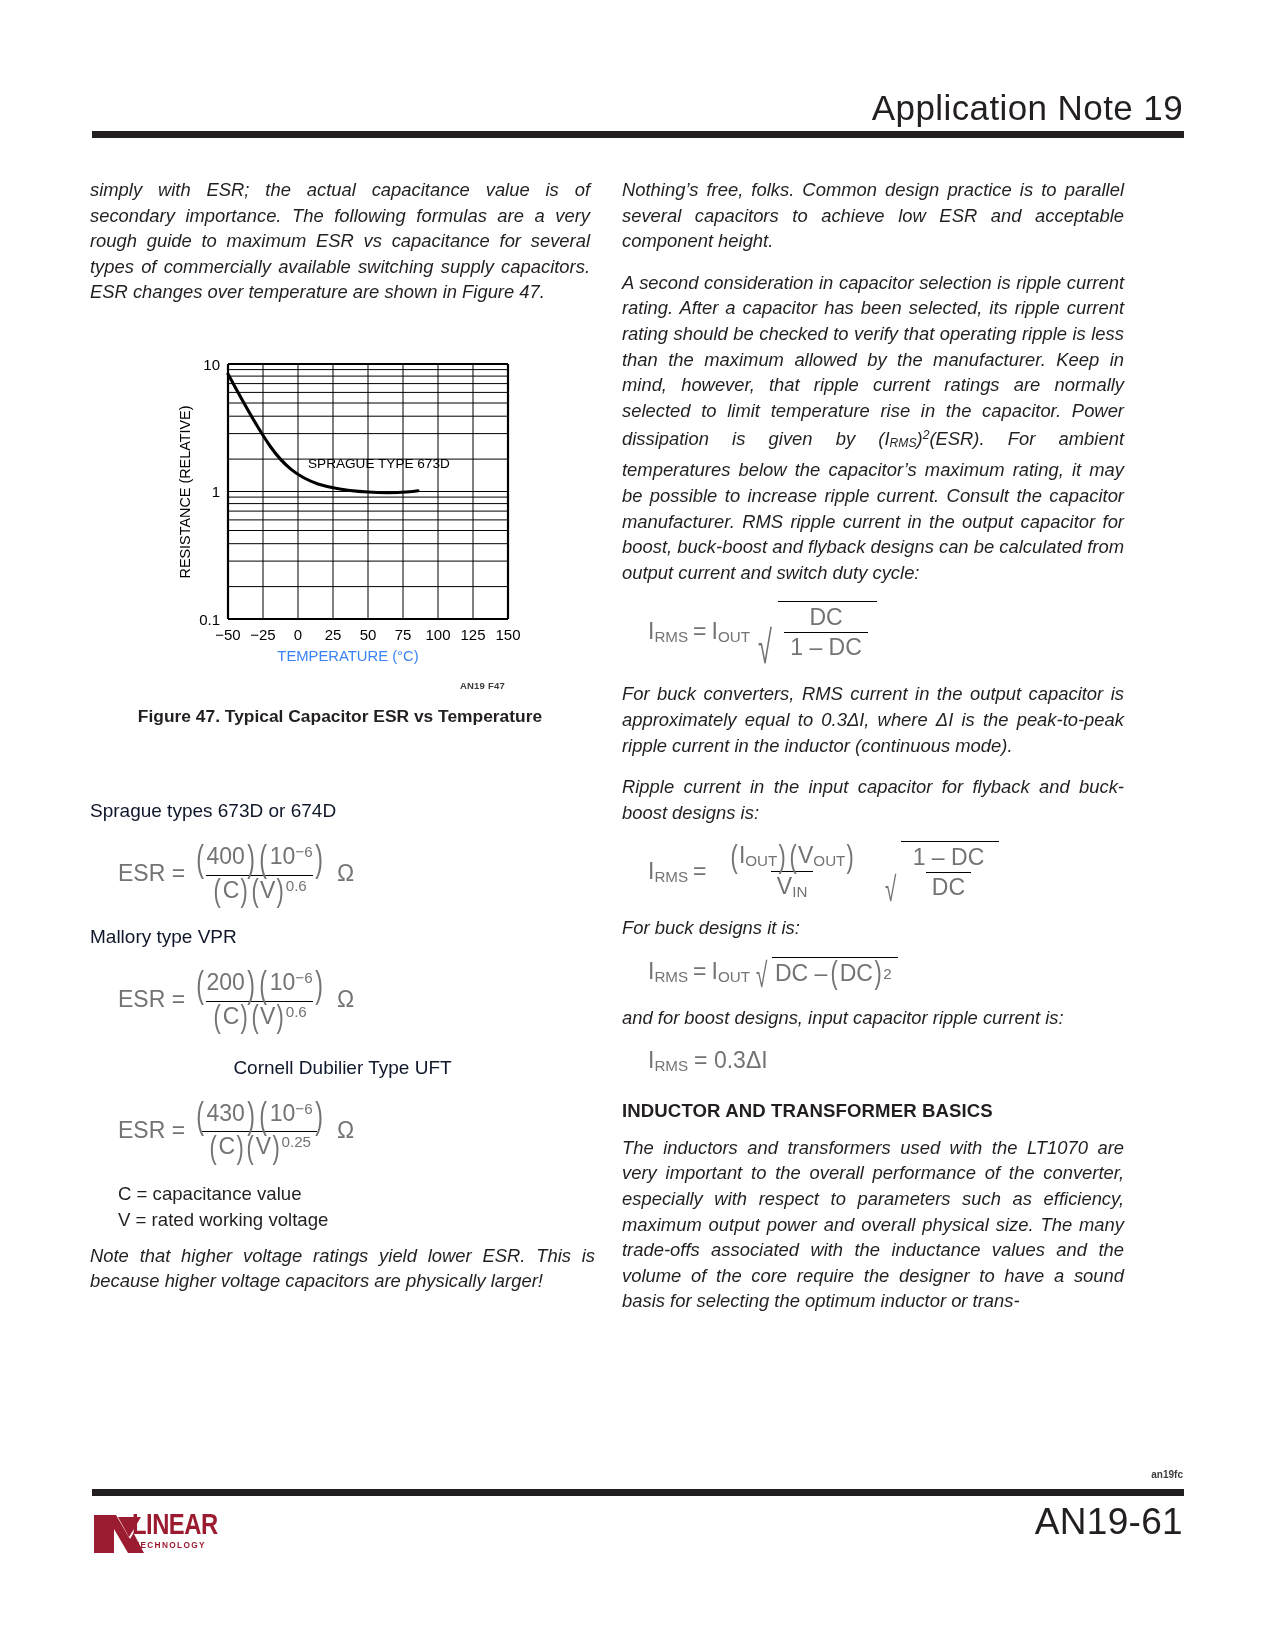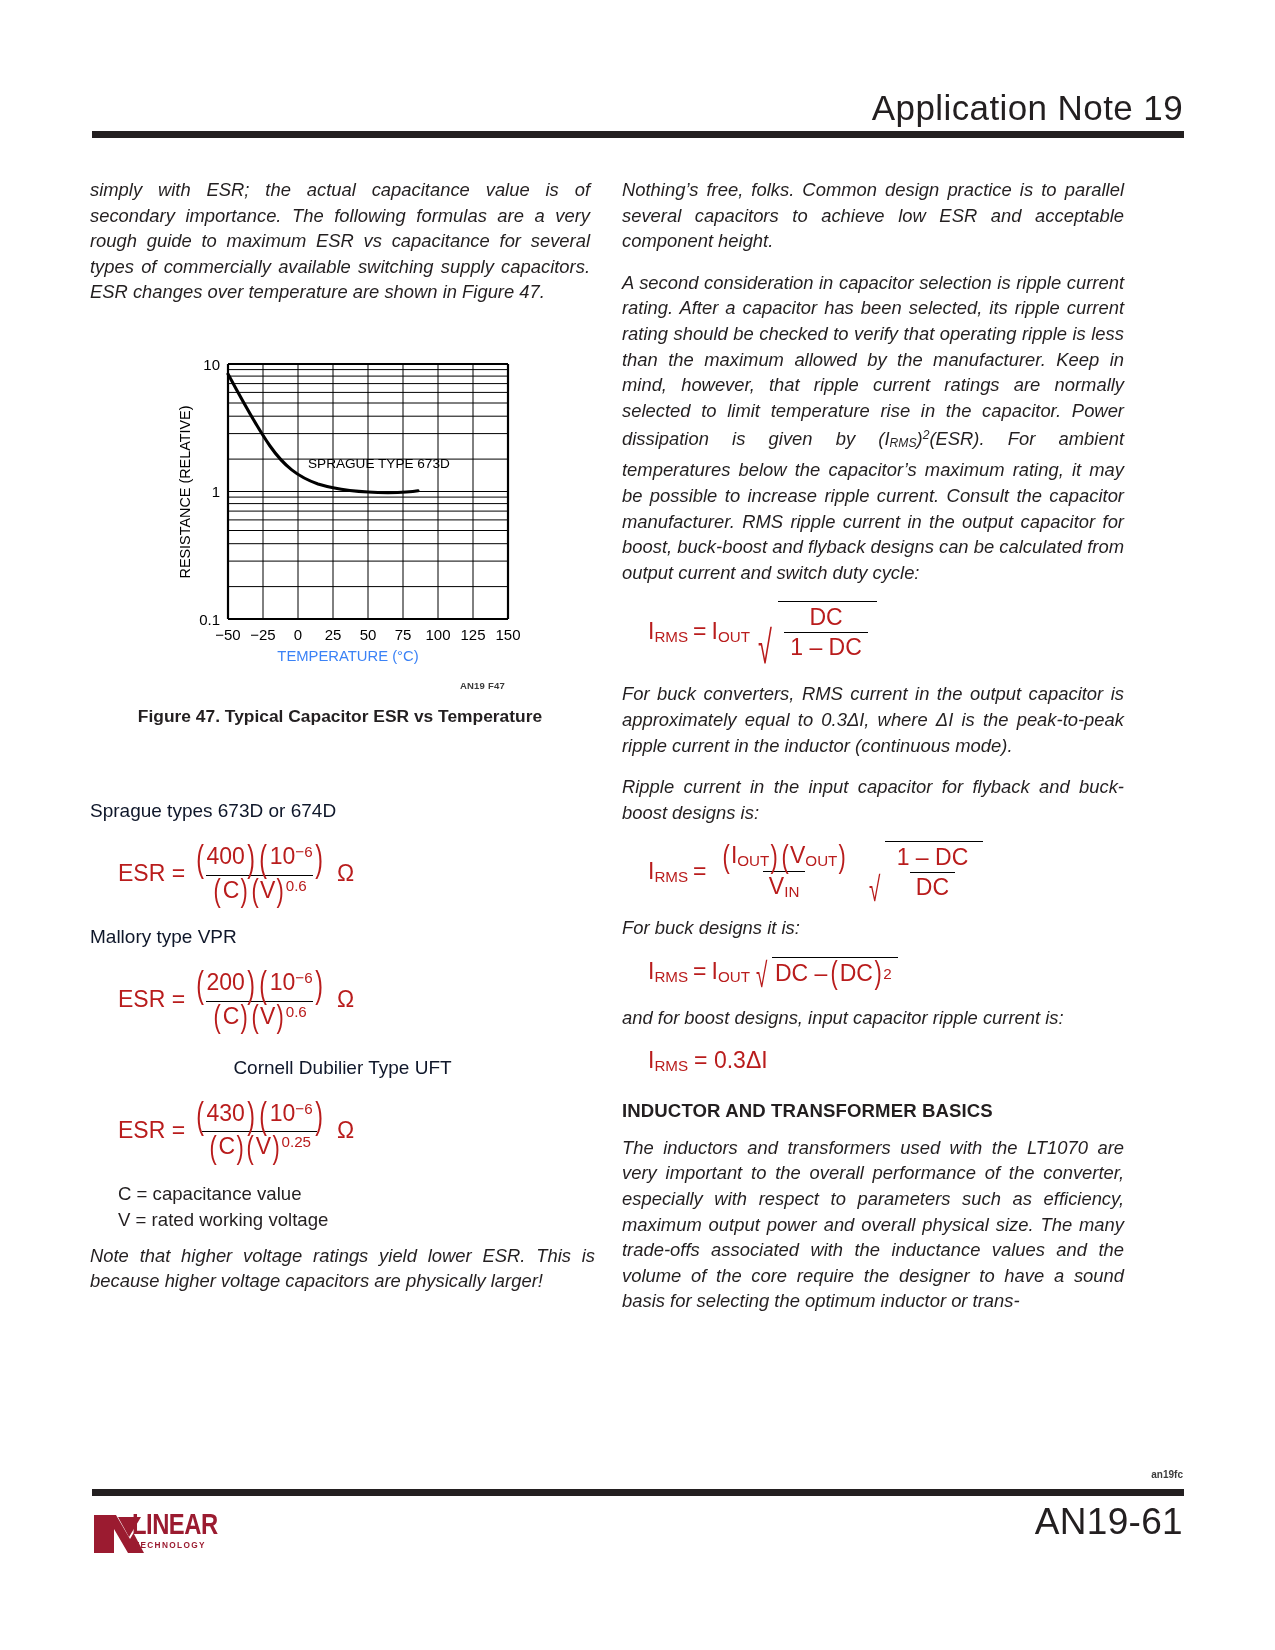--- a/index.html
+++ b/index.html
@@ -92,21 +92,21 @@
     font-size: 17.4px;
     font-weight: bold;
     color: #231f20;
   }
 
   
   .eq {
     display: flex;
     align-items: center;
     font-size: 23px;
-    color: #b91c1c;
+    color: #737373;
     font-family: "Liberation Sans", sans-serif;
   }
   .eq-indent { margin-left: 28px; }
   .eq-lhs { white-space: nowrap; }
   sub.s { font-size: 0.66em; vertical-align: -0.22em; }
   sup.s { font-size: 0.66em; vertical-align: 0.48em; }
 
   .frac {
     display: inline-flex;
     flex-direction: column;
@@ -371,21 +371,21 @@
             <span class="den">1 – DC</span>
           </span>
         </span>
       </span>
     </div>
 
     <p class="body">For buck converters, RMS current in the output capacitor is approximately equal to 0.3ΔI, where ΔI is the peak-to-peak ripple current in the inductor (continuous mode).</p>
 
     <p class="body">Ripple current in the input capacitor for flyback and buck-boost designs is:</p>
 
-    <div class="eq" style="margin-left:26px; margin-top:12px; margin-bottom:14px;">
+    <div class="eq" style="margin-left:26px; margin-top:12px; margin-bottom:14px;gap:8px;">
       <span class="eq-lhs"><span>I</span><sub class="s">RMS</sub><span style="margin:0 5px;">=</span></span>
       <span class="frac">
         <span class="num"><span class="medp">(</span><span>I</span><sub class="s">OUT</sub><span class="medp">)</span><span class="medp">(</span><span>V</span><sub class="s">OUT</sub><span class="medp">)</span></span>
         <span class="den"><span>V</span><sub class="s">IN</sub></span>
       </span>
       <span class="rad rad-short" style="margin-left:8px;">
         <span class="rad-sign">√</span>
         <span class="rad-body">
           <span class="frac">
             <span class="num">1 – DC</span>

